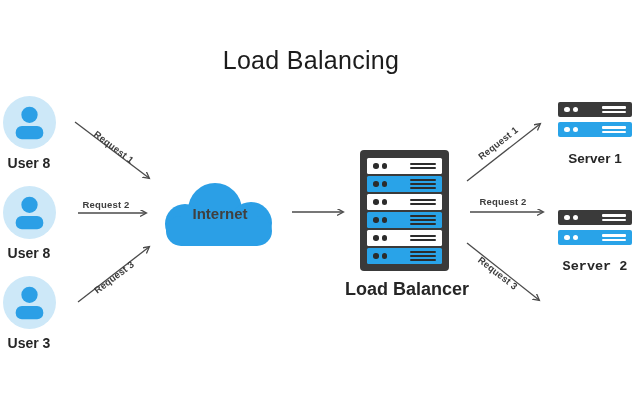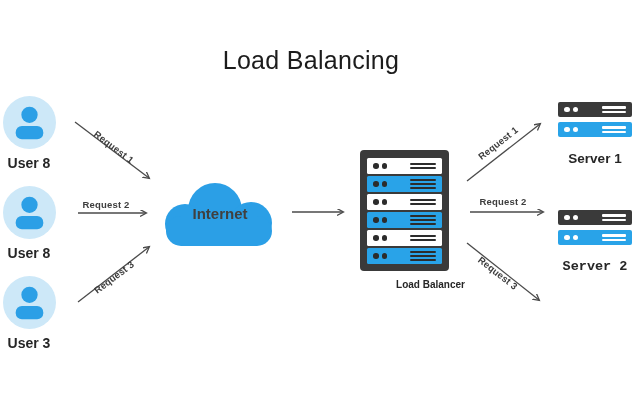--- a/index.html
+++ b/index.html
@@ -43,21 +43,21 @@
     padding:0 6px;box-sizing:border-box;justify-content:space-between;
   }
   .lb-row.white{background:#ffffff;}
   .lb-row.blue{background:#29a3e8;}
   .dots{display:flex;gap:3px;align-items:center;}
   .dots i{display:block;width:5.5px;height:5.5px;border-radius:50%;background:#2c2c2c;}
   .rowlines{display:flex;flex-direction:column;gap:2px;}
   .rowlines i{display:block;width:26px;height:2px;background:#2c2c2c;border-radius:1px;}
   .lb-label{
     position:absolute;left:345px;top:279px;width:120px;text-align:right;
-    font-weight:bold;font-size:10px;color:#262626;white-space:nowrap;
+    font-weight:bold;font-size:18px;color:#262626;white-space:nowrap;
   }
   
   .server{position:absolute;width:74px;text-align:center;}
   .srv-bar{
     width:74px;height:15px;border-radius:2px;display:flex;align-items:center;
     justify-content:space-between;padding:0 6px;box-sizing:border-box;margin-bottom:5px;
   }
   .srv-bar.dark{background:#3a3a3a;}
   .srv-bar.blue{background:#29a3e8;margin-bottom:0;}
   .srv-bar .dots i{width:5.5px;height:5.5px;background:#ffffff;}

